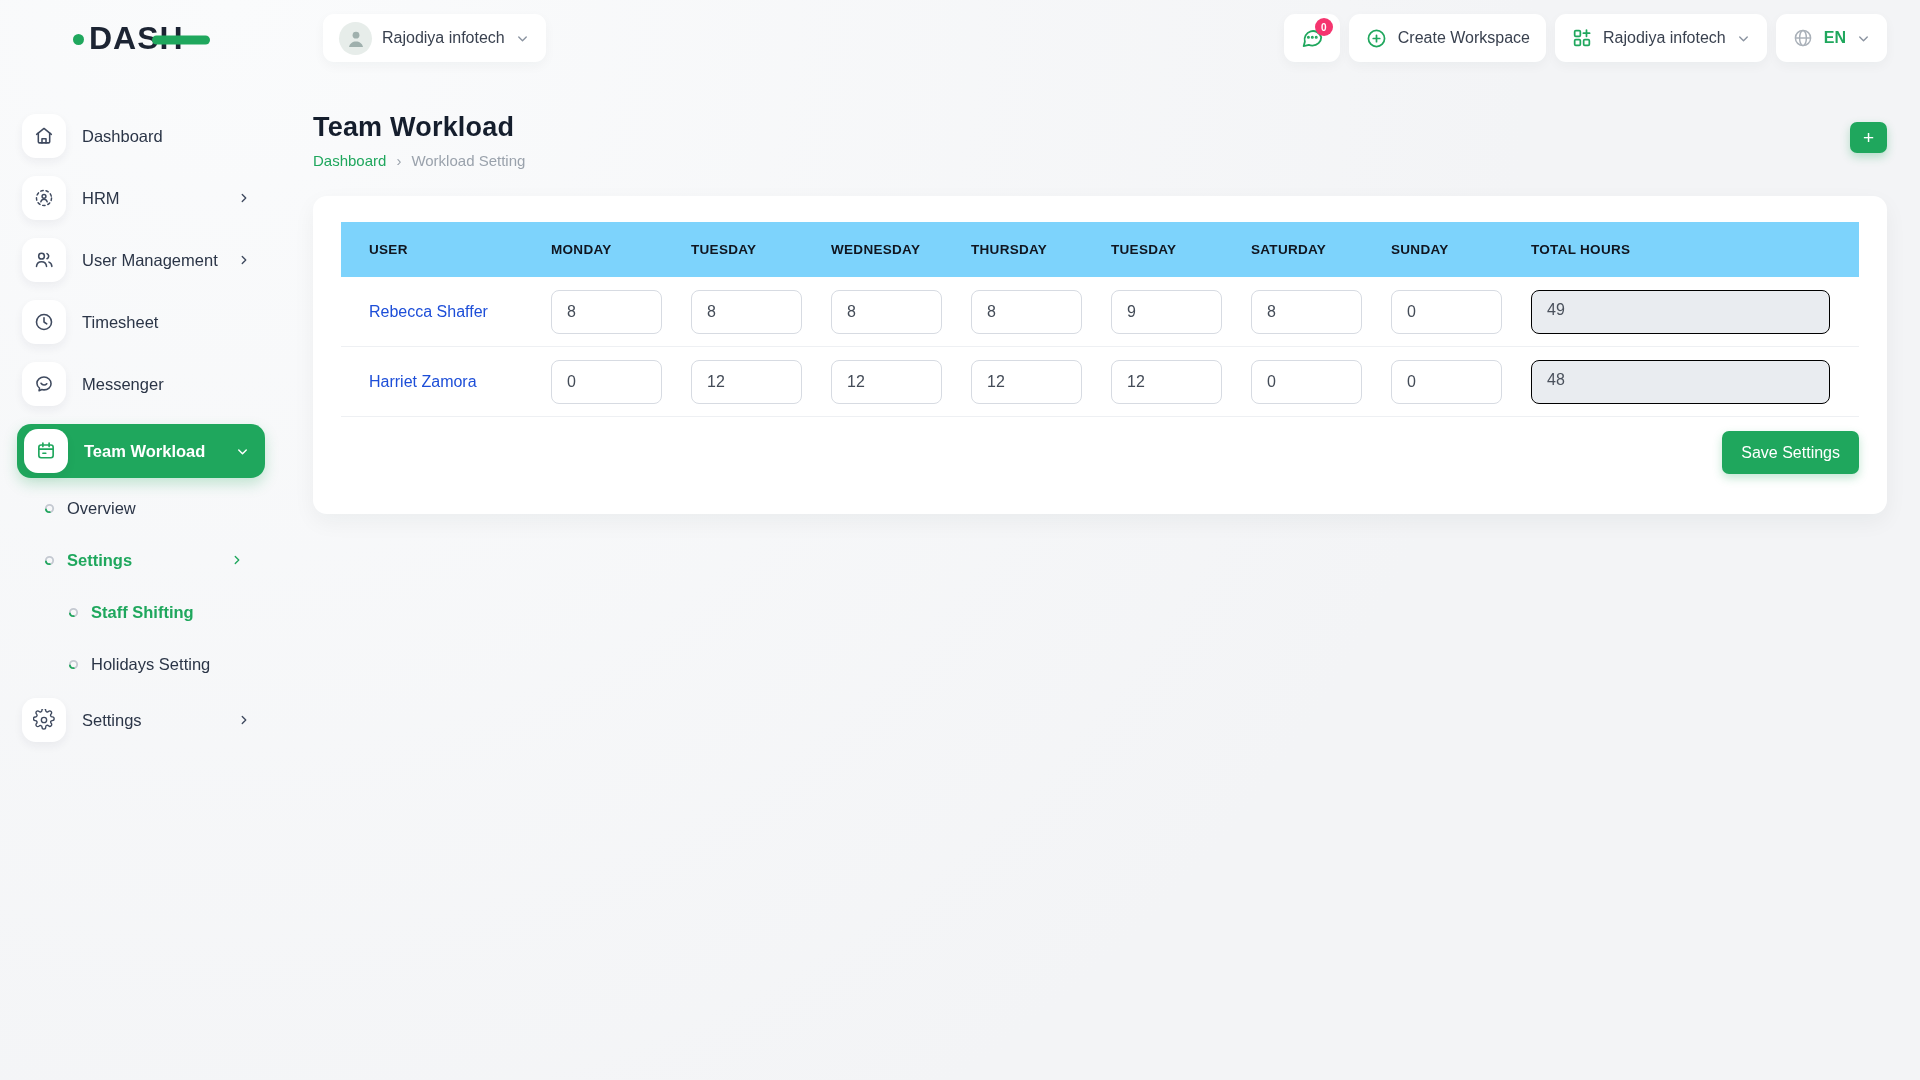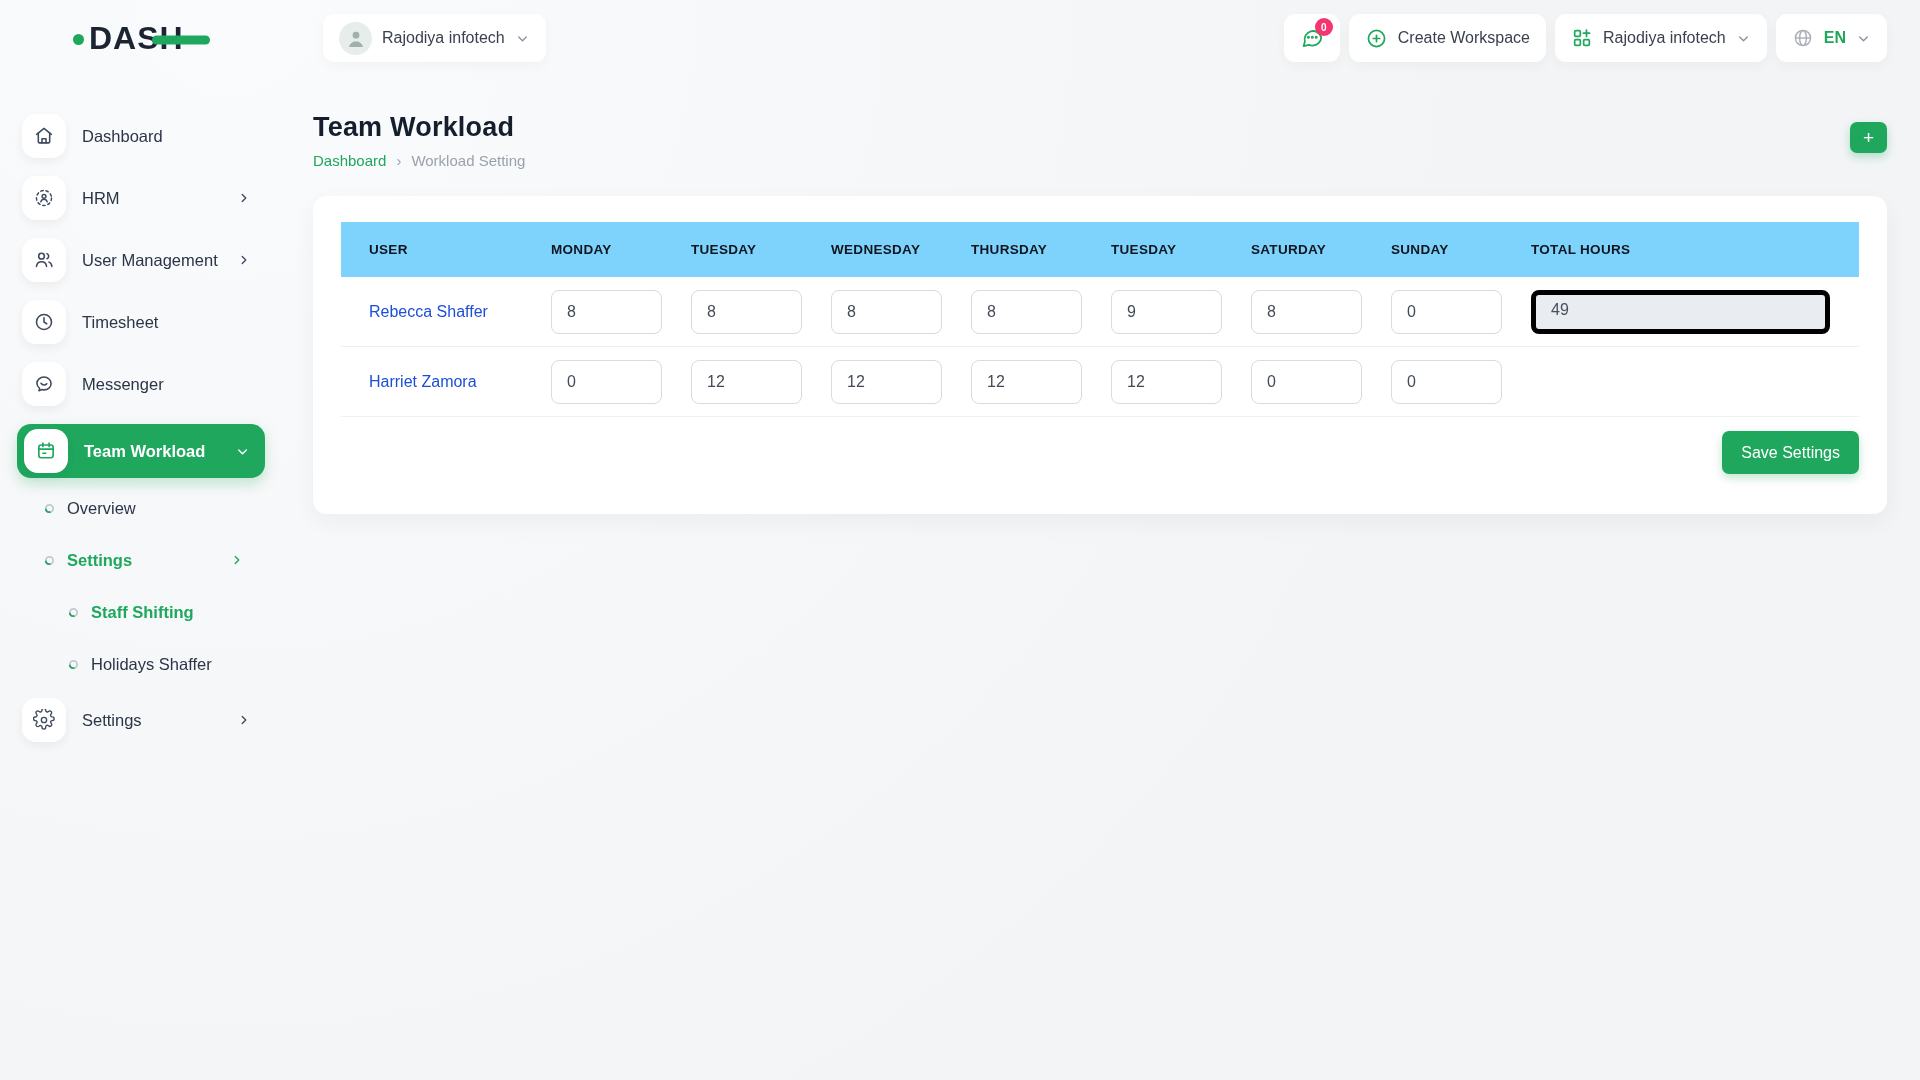--- a/index.html
+++ b/index.html
@@ -83,21 +83,21 @@
   .thead { height:55px; background:#7dd3fc; }
   .th { font-size:13.5px; font-weight:700; color:#10151f; letter-spacing:.3px; }
   .th:first-child { padding-left:28px; }
   .trow { height:70px; border-bottom:1px solid #eef0f3; }
   .user-cell { font-size:16px; color:#1d4ed8; padding-left:28px; }
   input.hours {
     width:111px; height:44px; border:1px solid #d7dbe2; border-radius:8px; padding:0 10px 0 15px;
     font-size:16px; color:#434b57; background:#fff; font-family:inherit; outline:none;
   }
   input.total {
-    width:299px; height:44px; border:5px solid #000000; border-radius:8px; padding:0 10px 4px 15px;
+    width:299px; height:44px; border:1px solid #000000; border-radius:8px; padding:0 10px 4px 15px;
     font-size:16px; color:#4a515c; background:#e9ecf0; font-family:inherit; outline:none;
   }
   .actions { display:flex; justify-content:flex-end; margin-top:14px; }
   .save-btn {
     height:43px; padding:0 19px; border:none; border-radius:7px; background:#1fa75d; color:#fff;
     font-size:16px; cursor:pointer; font-family:inherit; box-shadow:0 4px 10px rgba(31,167,93,.28);
   }
   svg { display:block; }
 </style>
 </head>
@@ -276,21 +276,21 @@
             <circle cx="6" cy="6" r="4" fill="none" stroke="#1fa75d" stroke-width="2" stroke-dasharray="7 19" stroke-dashoffset="-5"></circle>
           </svg>
         <span class="sub-label green">Staff Shifting</span>
       </div>
 
       <div class="sub-item sub2">
         <svg width="11" height="11" viewBox="0 0 12 12">
             <circle cx="6" cy="6" r="4" fill="none" stroke="#c4c9d1" stroke-width="2"></circle>
             <circle cx="6" cy="6" r="4" fill="none" stroke="#1fa75d" stroke-width="2" stroke-dasharray="7 19" stroke-dashoffset="-5"></circle>
           </svg>
-        <span class="sub-label">Holidays Shaffer</span>
+        <span class="sub-label">Holidays Setting</span>
       </div>
 
       <div class="nav-item gear-item">
         <span class="icon-box">
           <svg width="22" height="22" viewBox="0 0 24 24" fill="none" stroke="#3f4a5f" stroke-width="1.5" stroke-linecap="round" stroke-linejoin="round">
               <circle cx="12" cy="12" r="2.9"></circle>
               <path d="M19.4 13.5a1.8 1.8 0 0 0 .36 1.98l.06.06a2 2 0 1 1-2.83 2.83l-.06-.06a1.8 1.8 0 0 0-1.98-.36 1.8 1.8 0 0 0-1.09 1.65v.35a2 2 0 1 1-4 0v-.09a1.8 1.8 0 0 0-1.16-1.61 1.8 1.8 0 0 0-1.98.36l-.06.06a2 2 0 1 1-2.83-2.83l.06-.06a1.8 1.8 0 0 0 .36-1.98 1.8 1.8 0 0 0-1.65-1.09h-.1a2 2 0 1 1 0-4h.09a1.8 1.8 0 0 0 1.65-1.16 1.8 1.8 0 0 0-.36-1.98l-.06-.06a2 2 0 1 1 2.83-2.83l.06.06c.52.5 1.28.64 1.98.36a1.8 1.8 0 0 0 1.09-1.65v-.1a2 2 0 1 1 4 0v.09c0 .72.43 1.37 1.09 1.65.7.28 1.46.14 1.98-.36l.06-.06a2 2 0 1 1 2.83 2.83l-.06.06a1.8 1.8 0 0 0-.36 1.98c.28.66.93 1.09 1.65 1.09h.1a2 2 0 1 1 0 4h-.09a1.8 1.8 0 0 0-1.65 1.09z"></path>
             </svg>
         </span>
         <span class="nav-label">Settings</span>
@@ -340,20 +340,21 @@
 
         <div class="grid-row trow">
           <div class="user-cell">Harriet Zamora</div>
           <div><input class="hours" value="0" style=""></div>
           <div><input class="hours" value="12" style=""></div>
           <div><input class="hours" value="12" style=""></div>
           <div><input class="hours" value="12" style=""></div>
           <div><input class="hours" value="12" style=""></div>
           <div><input class="hours" value="0" style=""></div>
           <div><input class="hours" value="0" style=""></div>
+          <div><input class="total" readonly="" value="48" style=""></div>
         </div>
 
         <div class="actions">
           <button class="save-btn">Save Settings</button>
         </div>
       </section>
     </main>
   </div>
 </div>
 

